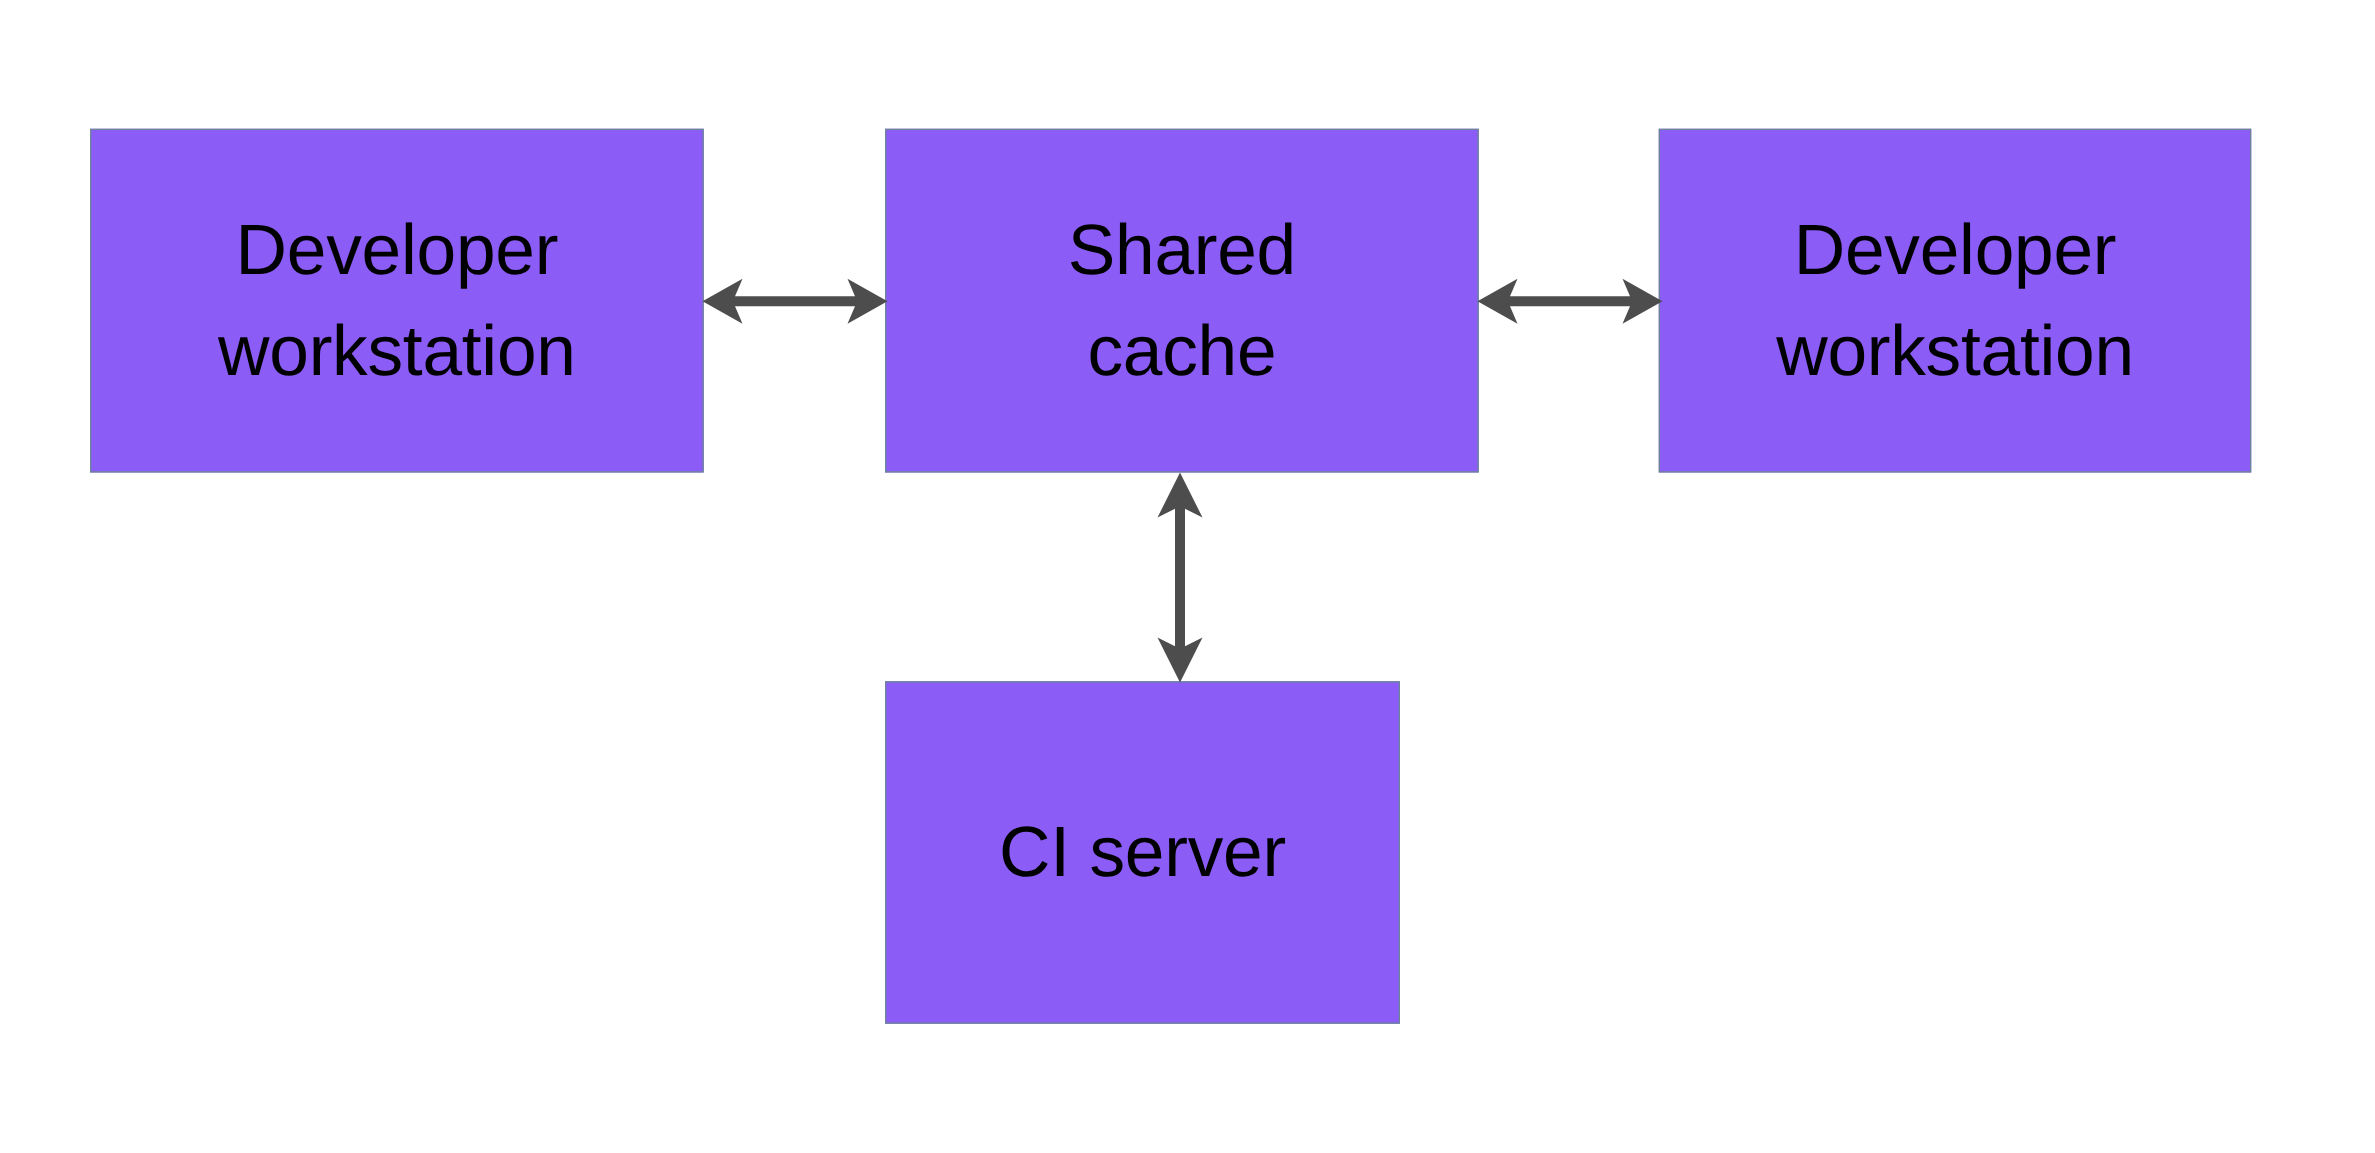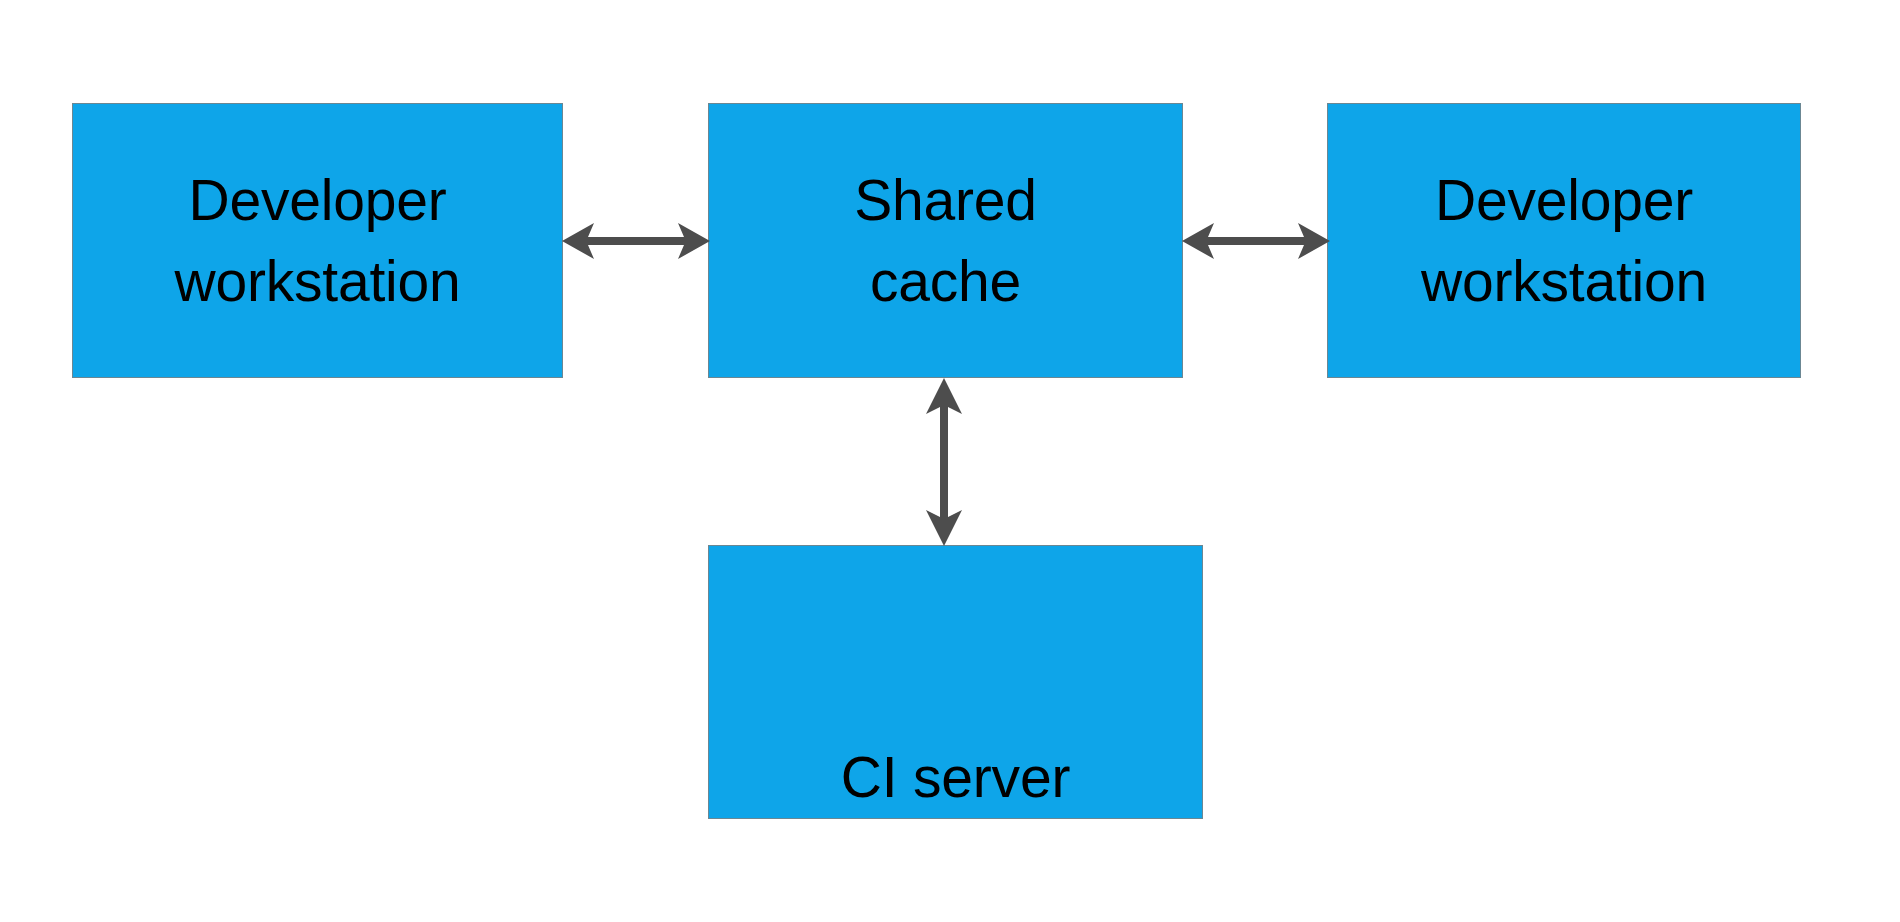--- a/index.html
+++ b/index.html
@@ -14,41 +14,41 @@
   #canvas {
     position: relative;
     width: 1900px;
     height: 922px;
     background: #ffffff;
     overflow: hidden;
   }
   .node {
     position: absolute;
     box-sizing: border-box;
-    background: #0ea5e9;
+    background: #8b5cf6;
     border: 1.6px solid #6b8793;
     display: flex;
     align-items: center;
     justify-content: center;
     text-align: center;
   }
   .node-label {
     font-family: "Liberation Sans", sans-serif;
     font-size: 57px;
     line-height: 1.42;
     font-weight: 400;
     color: #000000;
     letter-spacing: -0.2px;
     white-space: pre-line;
     padding: 0 10px;
   }
   .node-dev-left   { left: 72px;   top: 103px; width: 491px; height: 275px; }
   .node-cache      { left: 708px;  top: 103px; width: 475px; height: 275px; align-items: center; }
   .node-dev-right  { left: 1327px; top: 103px; width: 474px; height: 275px; }
-  .node-ci         { left: 708px;  top: 545px; width: 495px; height: 274px; align-items: flex-end; }
+  .node-ci         { left: 708px;  top: 545px; width: 412px; height: 274px; }
 
   .edge {
     position: absolute;
     overflow: visible;
   }
   .edge-left-to-cache  { left: 558px; top: 210px; width: 156px;  height: 62px; }
   .edge-cache-to-right { left: 1178px; top: 210px; width: 156px; height: 62px; }
   .edge-cache-to-ci    { left: 913px; top: 374px; width: 62px;   height: 176px; }
 </style>
 </head>

